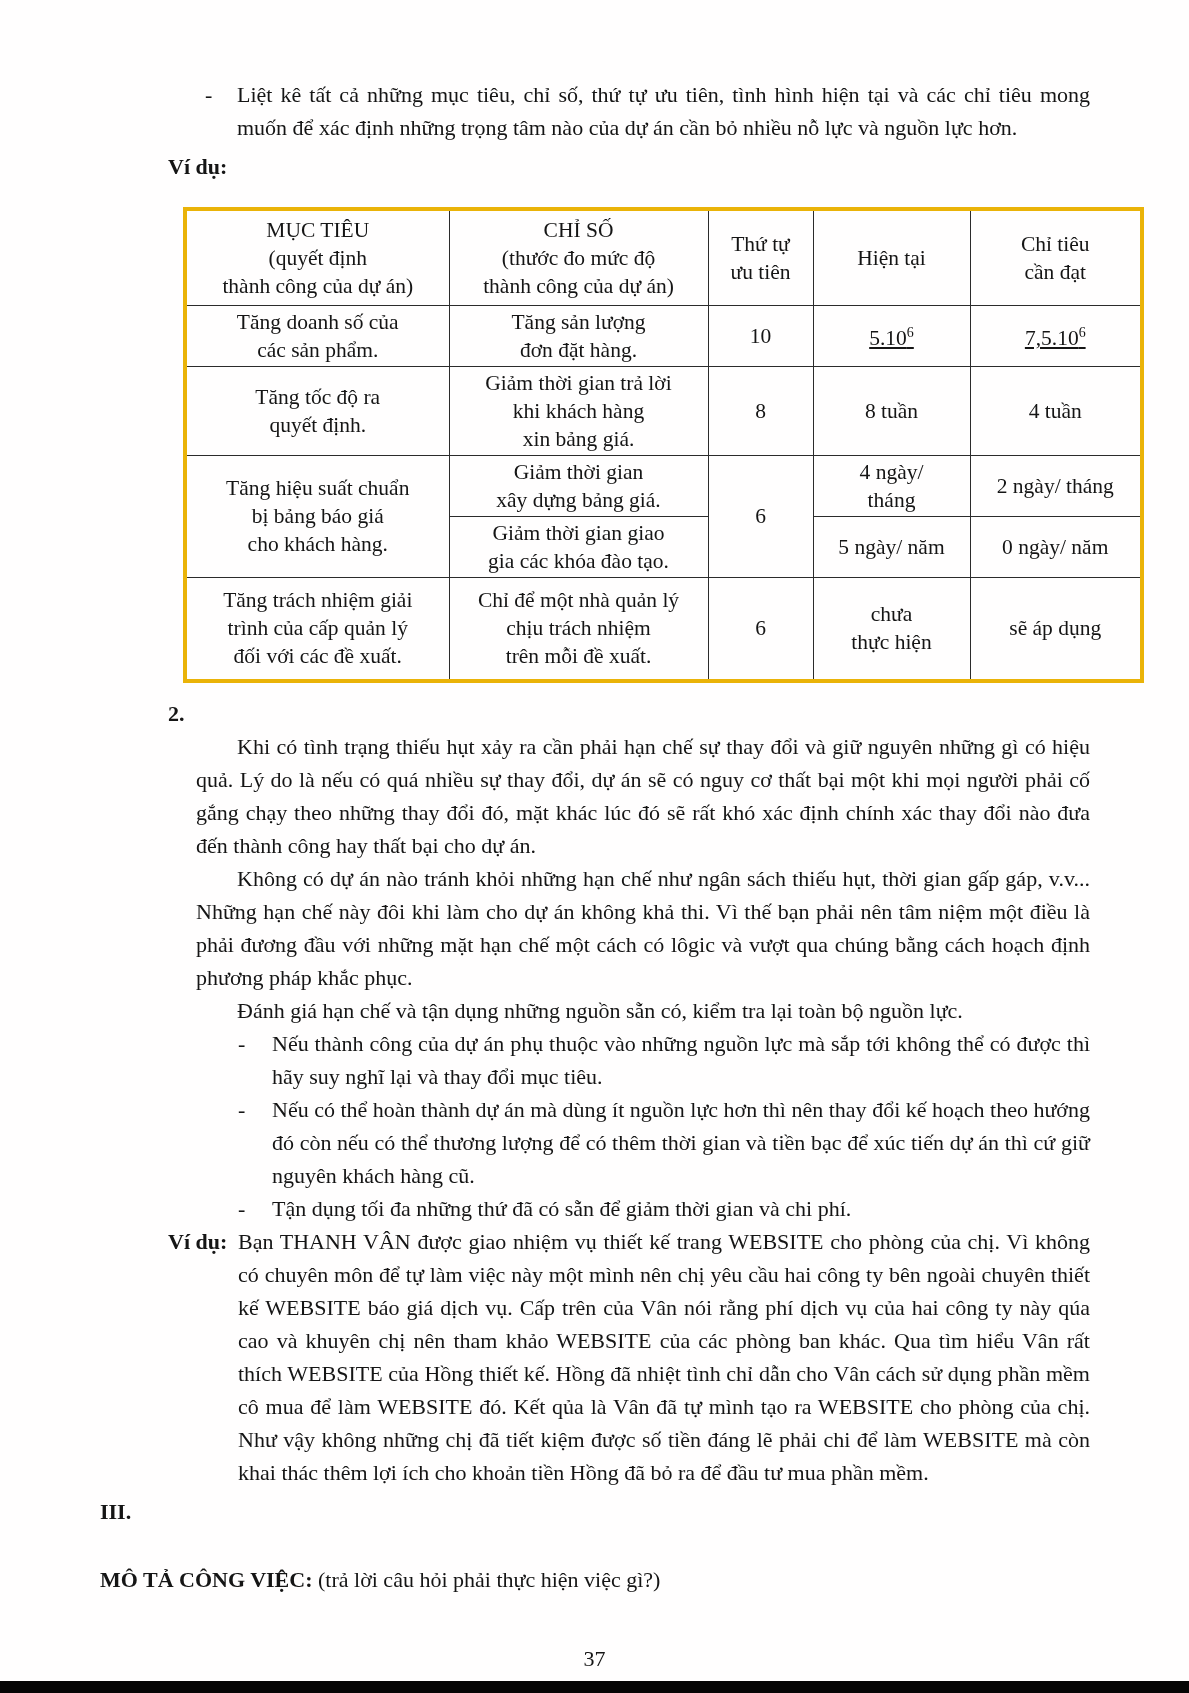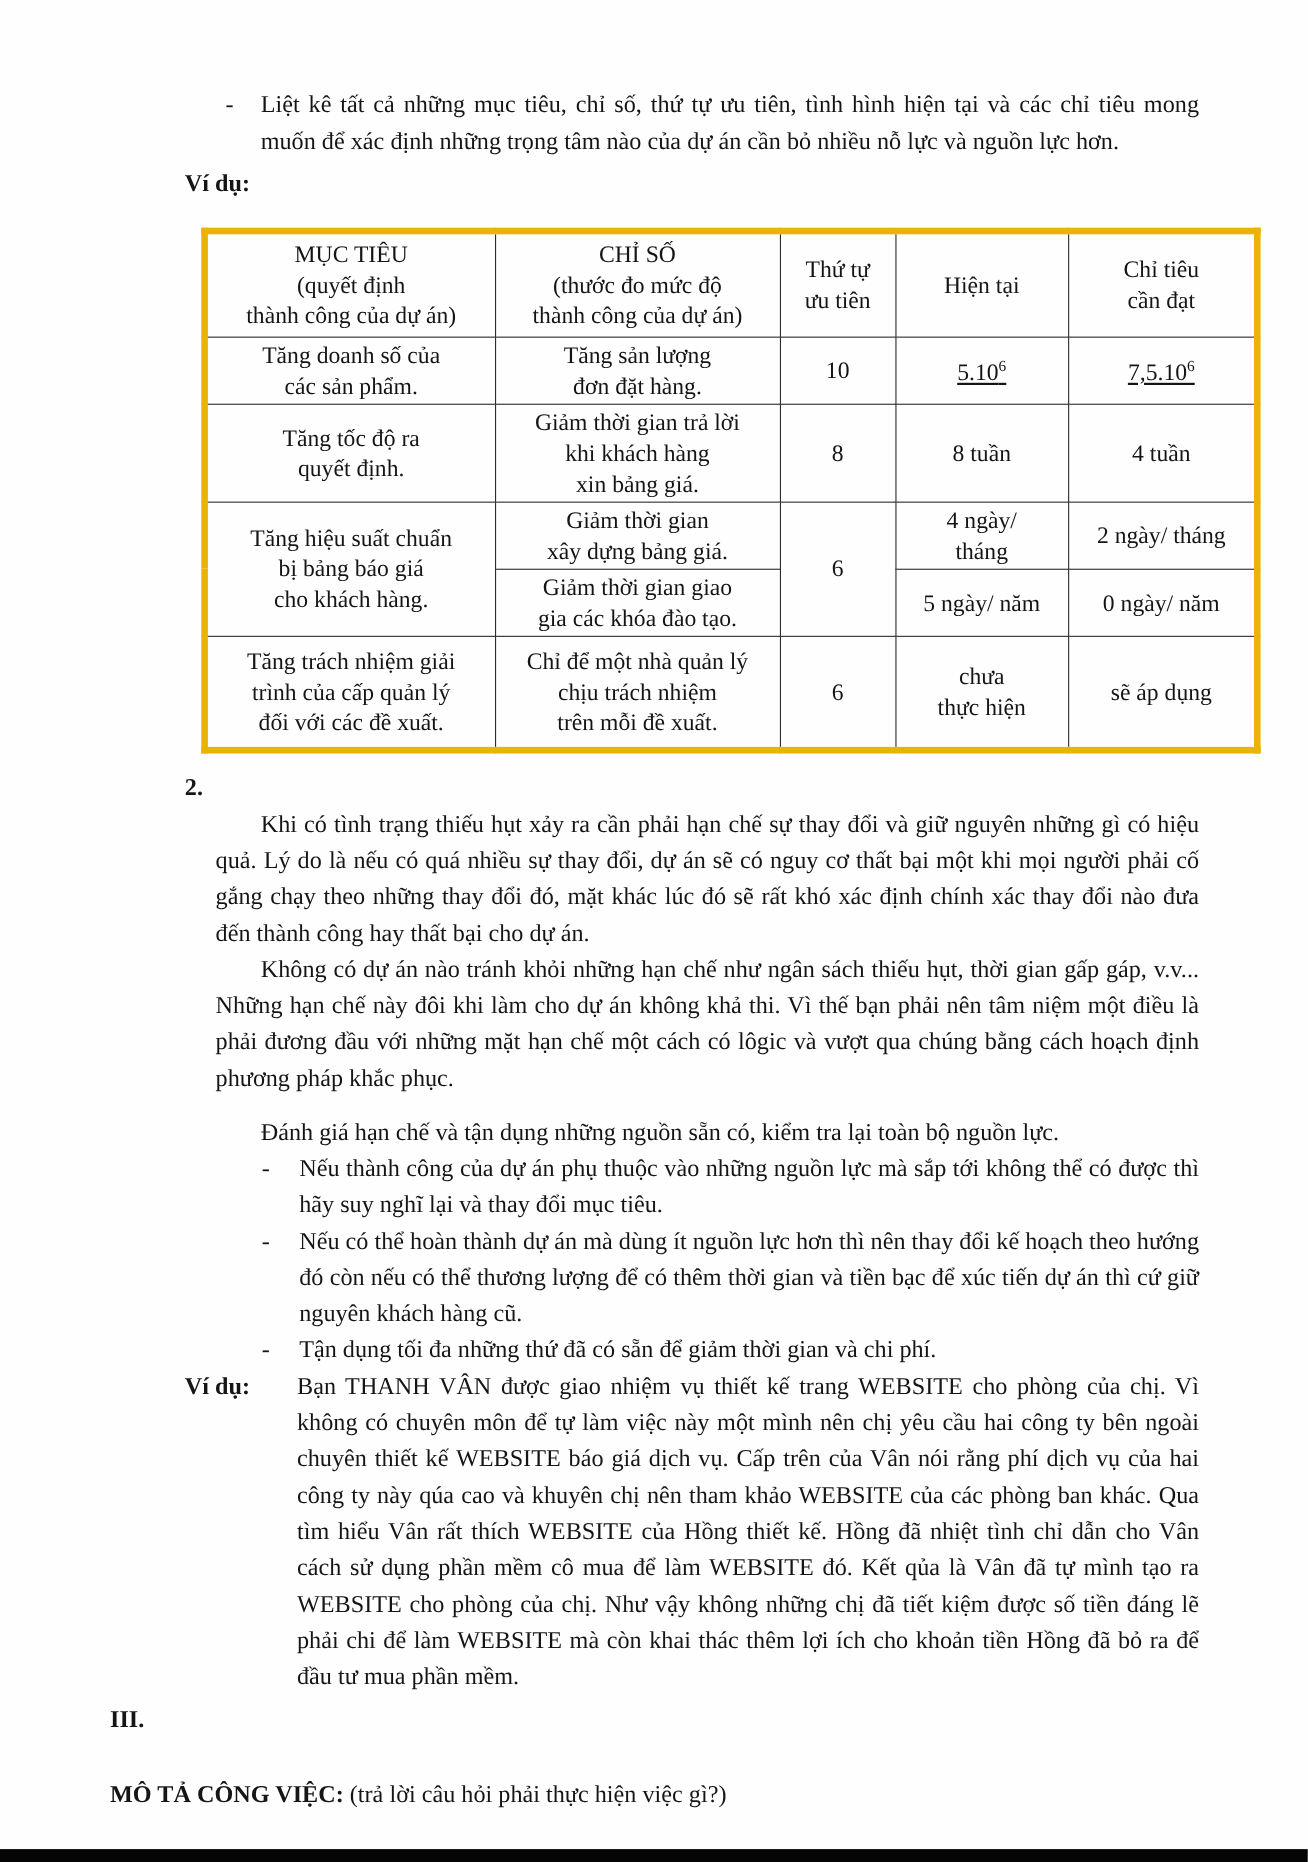--- a/index.html
+++ b/index.html
@@ -21,48 +21,48 @@
   .top-bullet { margin:0 99px 0 205px; }
   .top-bullet .btext { text-align:justify; }
 
   .vd-label { font-weight:bold; margin:6px 0 0 168px; }
 
   table.goals {
     border-collapse:collapse;
     margin:24px 0 0 183px;
     width:957px;
     table-layout:fixed;
-    border:6px solid #eab308;
+    border:4px solid #eab308;
   }
   table.goals td {
     border:1px solid #2b2b2b;
     text-align:center;
     vertical-align:middle;
     padding:2px 5px;
     font-size:21.5px;
     line-height:28px;
   }
   td.c { white-space:pre-line; }
   td.c-flat { white-space:normal;text-decoration:underline; }
   sup { font-size:0.65em; }
 
   .sec2-heading { display:flex; margin:14px 99px 0 168px; font-weight:bold; }
   .sec2-heading .num { flex:0 0 33px; }
 
   .para { margin:0 99px 0 196px; text-indent:41px; text-align:justify; }
-  .para-flush { margin:16px 99px 0 237px; text-align:left; }
+  .para-flush { margin:0 99px 0 237px; text-align:left; }
 
   .blist { margin:0 99px 0 238px; }
   .bitem { display:flex; }
   .bitem .marker { flex:0 0 34px; }
   .bitem .btext { text-align:justify; flex:1; }
 
   .example { display:flex; margin:0 99px 0 168px; }
   .ex-label { flex:0 0 70px; font-weight:bold; }
-  .ex-text { flex:1; text-align:justify;margin-left:32px; }
+  .ex-text { flex:1; text-align:justify; }
 
   .sec3 { display:flex; margin:6px 99px 0 100px;flex-direction:column; }
   .sec3 .numeral { flex:0 0 68px; font-weight:bold; }
   .sec3 .htext { font-weight:bold; }
   .sec3 .suffix { font-weight:normal; }
 
   .pageno { text-align:center; margin-top:46px; }
 
   .bottom-bar {
     position:absolute; left:0; right:0; bottom:0;

